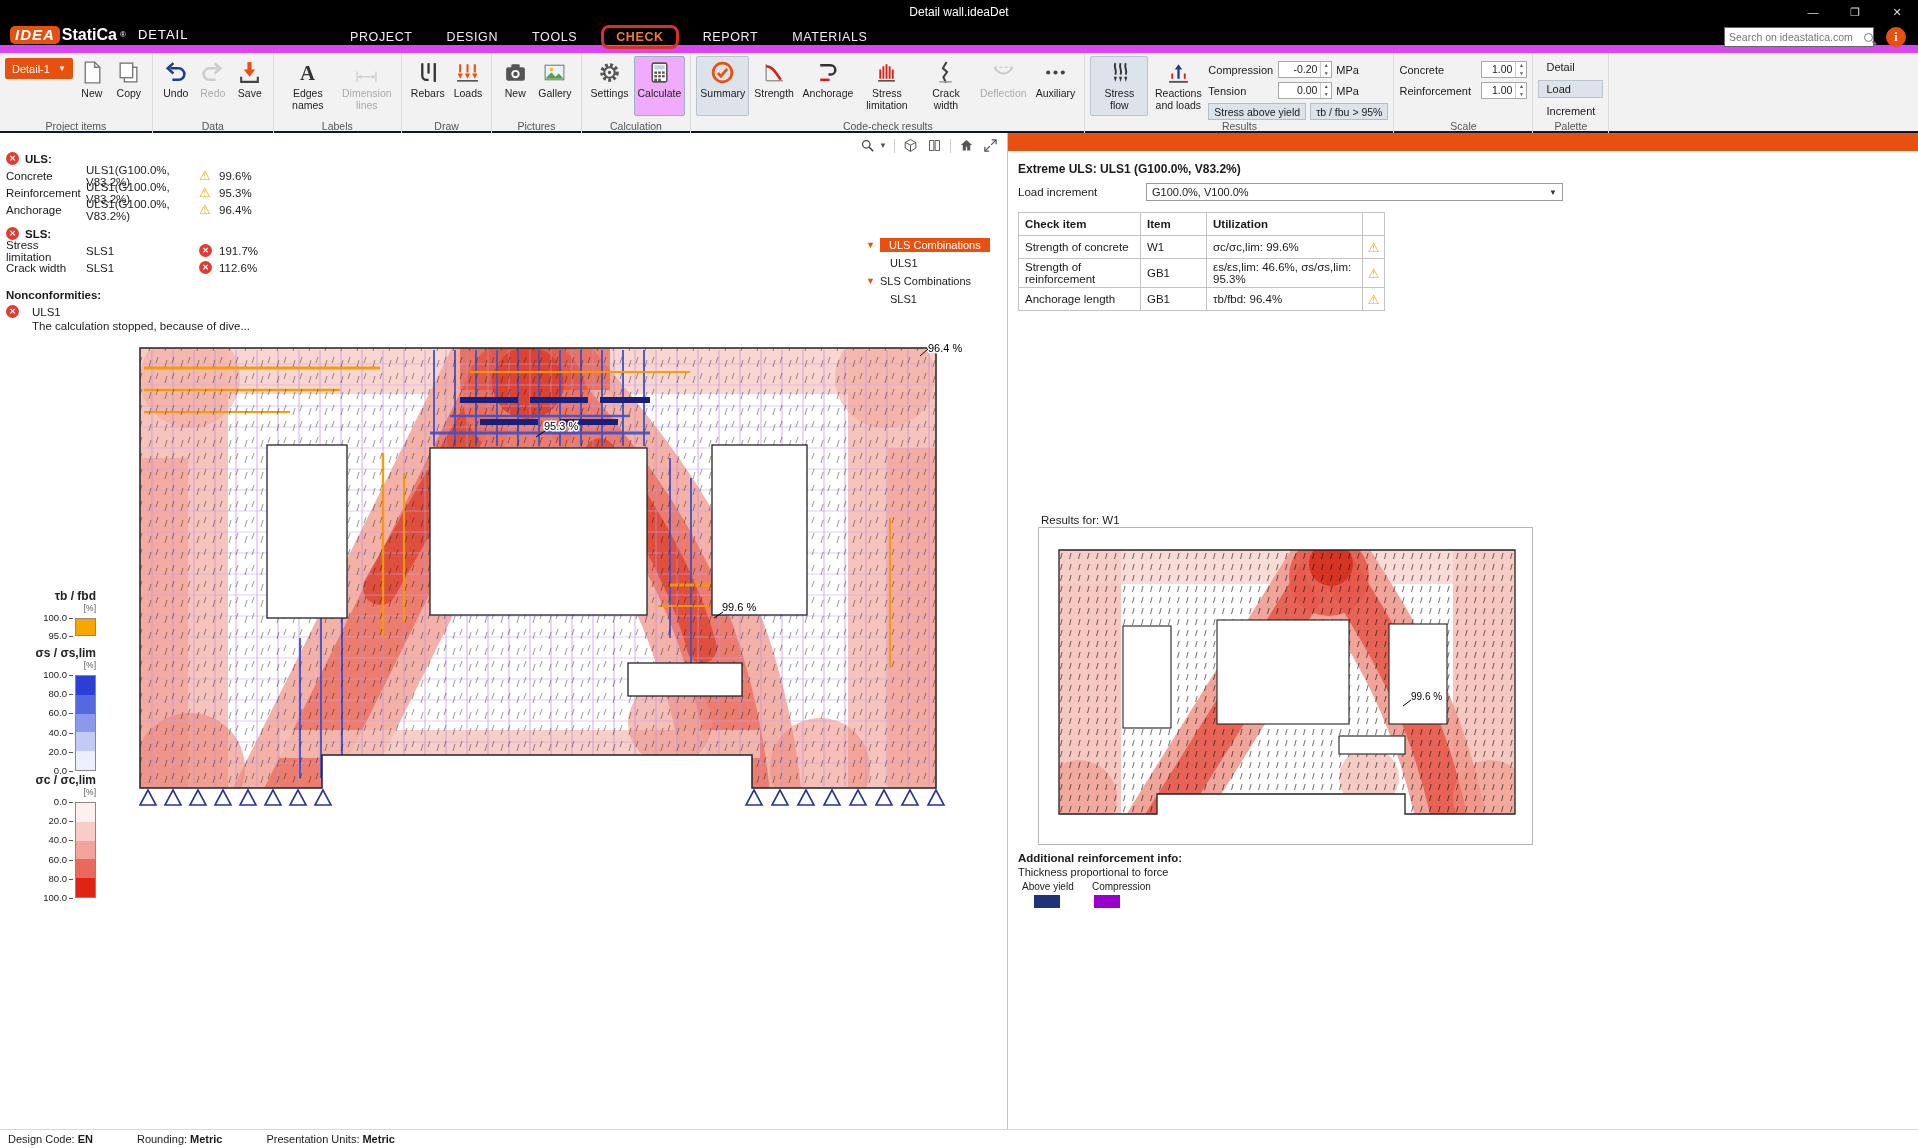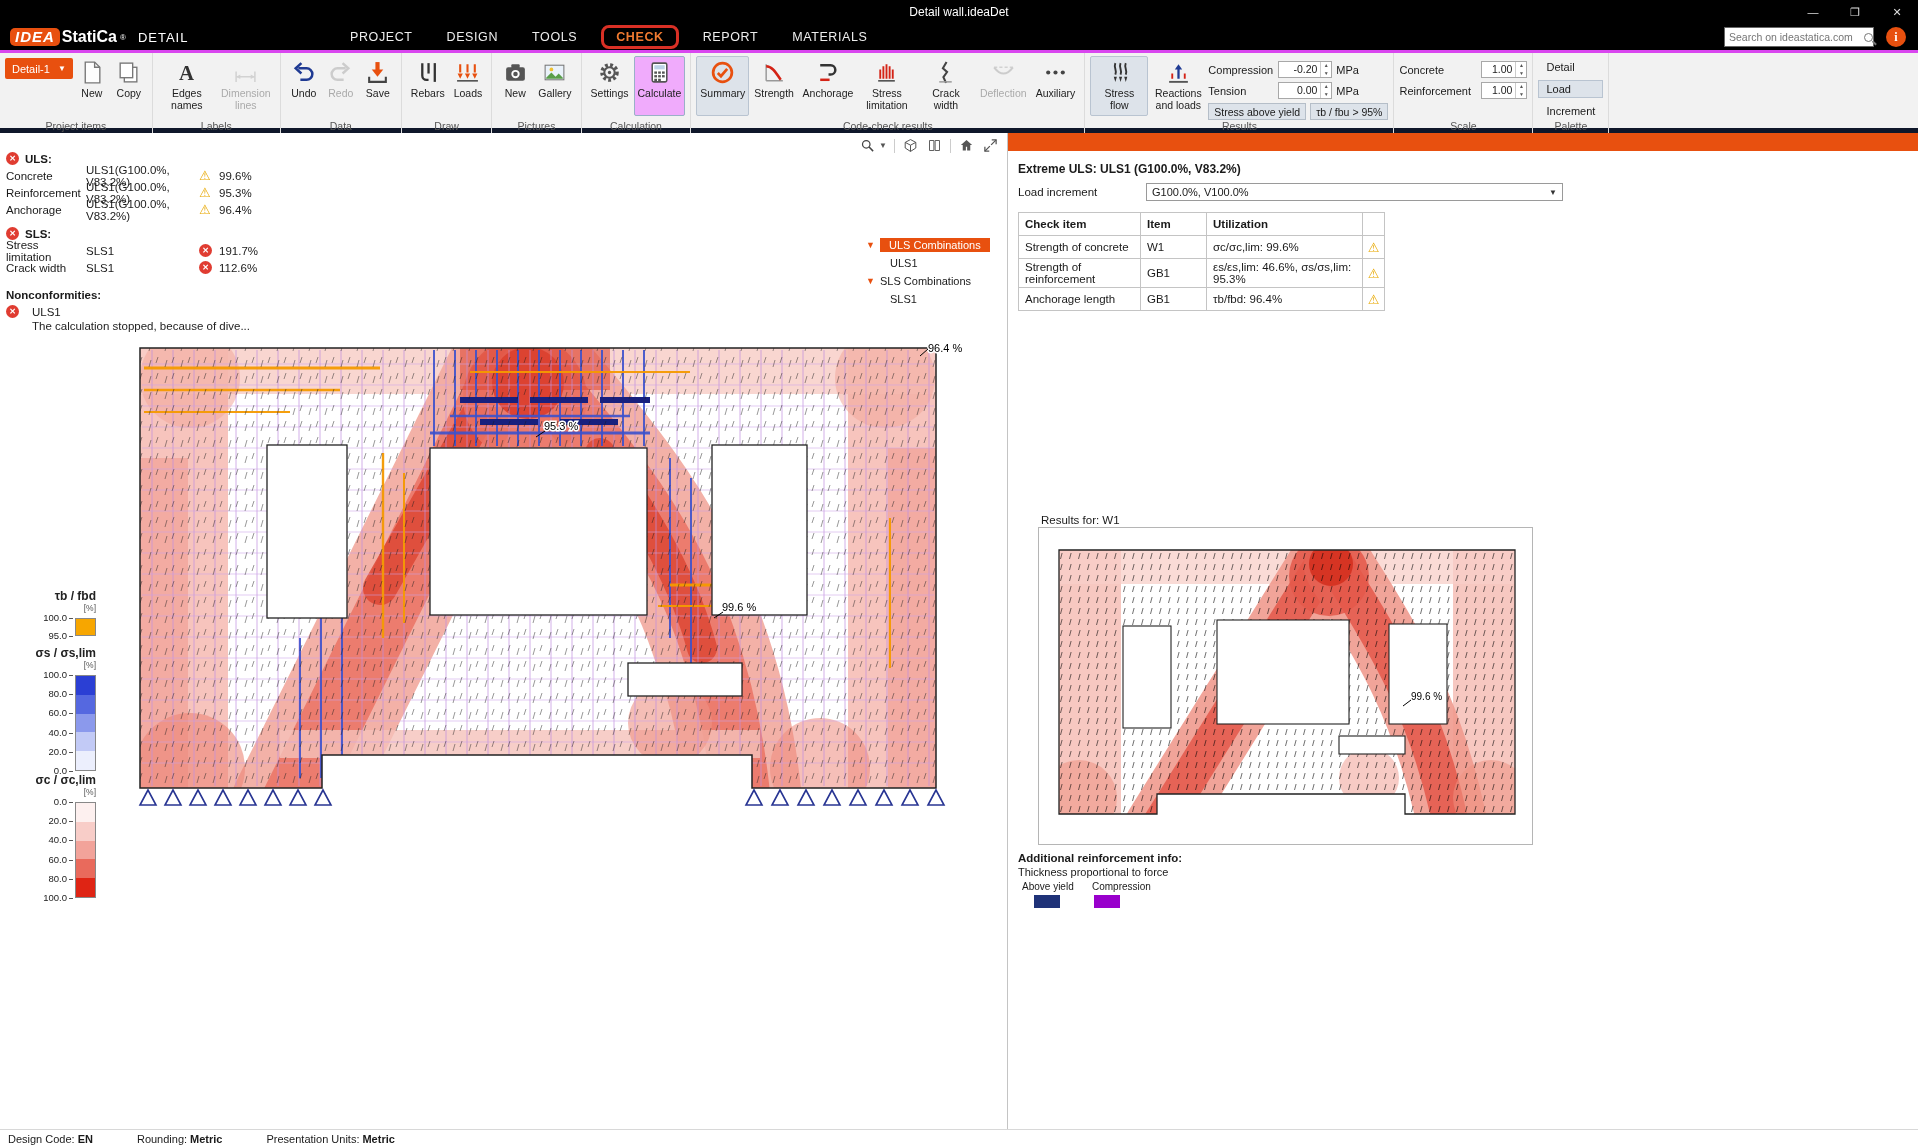--- a/index.html
+++ b/index.html
@@ -6,40 +6,40 @@
   html,body { width:1918px; height:1148px; overflow:hidden; background:#fff; }
   .app { position:relative; width:1918px; height:1148px; font-family:"Liberation Sans",sans-serif; color:#1a1a1a; }
 
   
   .titlebar { position:absolute; left:0; top:0; width:100%; height:24px; background:#000; color:#fff;
               display:flex; align-items:center; justify-content:center; font-size:12px; }
   .win-controls { position:absolute; right:0; top:0; height:24px; display:flex; }
   .win-btn { width:42px; height:24px; display:flex; align-items:center; justify-content:center; color:#ddd; font-size:11px; cursor:default; }
 
   
-  .menubar { position:absolute; left:0; top:24px; width:100%; height:29px; background:#000; border-bottom:3px solid #d946ef;
+  .menubar { position:absolute; left:0; top:24px; width:100%; height:29px; background:#000; border-bottom:8px solid #d946ef;
              display:flex; align-items:center; }
   .logo-wrap { display:flex; align-items:center; margin-left:10px; gap:2px; }
   .logo-box { background:#e8500f; color:#fff; font-weight:bold; font-style:italic; font-size:15px; padding:0 5px 1px; border-radius:5px; letter-spacing:1px; }
   .logo-statica { color:#fff; font-weight:bold; font-size:16px; }
   .logo-reg { color:#fff; font-size:8px; vertical-align:super; margin-left:1px; }
   .logo-module { color:#fff; font-size:13px; margin-left:10px; letter-spacing:1px; }
   .menu-items { position:absolute; left:340px; top:0; height:26px; display:flex; align-items:center; gap:14px; }
   .menu-item { color:#eee; font-size:12.5px; letter-spacing:.6px; padding:3px 10px; cursor:default; }
   .menu-item.active { color:#f07a30; border:3px solid #d93025; border-radius:8px; padding:2px 12px; font-weight:bold; }
   .search-wrap { position:absolute; right:44px; top:3px; width:150px; height:20px; background:#fff; border:1px solid #666;
                  display:flex; align-items:center; padding:0 4px; }
   .search-wrap input { border:none; outline:none; flex:1; font-size:10.5px; color:#444; font-family:"Liberation Sans",sans-serif; background:transparent; }
   .mag-css { width:9px; height:9px; border:1.5px solid #777; border-radius:50%; position:relative; flex:0 0 auto; }
   .mag-css::after { content:""; position:absolute; width:5px; height:1.5px; background:#777; transform:rotate(45deg); left:7px; top:8px; }
   .info-circle { position:absolute; right:12px; top:3px; width:20px; height:20px; border-radius:50%; background:#e8500f; color:#fff;
                  display:flex; align-items:center; justify-content:center; font-weight:bold; font-size:12px; font-family:"Liberation Serif",serif; }
 
   
-  .ribbon { position:absolute; left:0; top:53px; width:100%; height:80px; background:#f2f2f2; border-bottom:5px solid #0f172a; display:flex; }
+  .ribbon { position:absolute; left:0; top:53px; width:100%; height:80px; background:#f2f2f2; border-bottom:2px solid #0f172a; display:flex; }
   .rb-group { position:relative; height:80px; border-right:1px solid #dcdcdc; padding:3px 5px 15px; display:flex; align-items:flex-start; gap:1px; }
   .rb-label { position:absolute; bottom:1px; left:0; right:0; text-align:center; font-size:10.5px; color:#555; white-space:nowrap; }
   .rb-btn { display:flex; flex-direction:column; align-items:center; width:auto; min-width:36px; max-width:58px; padding:2px 3px;
             font-size:10.5px; color:#222; text-align:center; line-height:1.15; border:1px solid transparent; border-radius:2px; height:60px; }
   .rb-btn .ic { width:27px; height:27px; display:flex; align-items:center; justify-content:center; margin-bottom:1px; flex:0 0 auto; }
   .ic-svg { width:25px; height:25px; }
   .rb-btn.pressed { background:#dde3ea; border-color:#b9c4d1; }
   .rb-btn.framed  { background:#f0abfc; border-color:#9ab0c8; }
   .rb-btn.disabled { color:#aaa; }
   .rb-btn.disabled .ic-svg { opacity:.35; filter:grayscale(1); }
@@ -323,62 +323,62 @@
           </span>
         <span>Copy</span>
       </div>
       <div class="rb-label">Project items</div>
     </div>
 
     <div class="rb-group">
       <div class="rb-btn">
         <span class="ic">
             <svg class="ic-svg">
+              <use href="#sym-undo"></use>
+            </svg>
+          </span>
+        <span>Undo</span>
+      </div>
+      <div class="rb-btn disabled">
+        <span class="ic">
+            <svg class="ic-svg">
+              <use href="#sym-redo"></use>
+            </svg>
+          </span>
+        <span>Redo</span>
+      </div>
+      <div class="rb-btn">
+        <span class="ic">
+            <svg class="ic-svg">
+              <use href="#sym-save"></use>
+            </svg>
+          </span>
+        <span>Save</span>
+      </div>
+      <div class="rb-label">Data</div>
+    </div>
+
+    <div class="rb-group">
+      <div class="rb-btn">
+        <span class="ic">
+            <svg class="ic-svg">
               <use href="#sym-A"></use>
             </svg>
           </span>
         <span>Edges names</span>
       </div>
       <div class="rb-btn disabled">
         <span class="ic">
             <svg class="ic-svg">
               <use href="#sym-dim"></use>
             </svg>
           </span>
         <span>Dimension lines</span>
       </div>
       <div class="rb-label">Labels</div>
-    </div>
-
-    <div class="rb-group">
-      <div class="rb-btn">
-        <span class="ic">
-            <svg class="ic-svg">
-              <use href="#sym-undo"></use>
-            </svg>
-          </span>
-        <span>Undo</span>
-      </div>
-      <div class="rb-btn disabled">
-        <span class="ic">
-            <svg class="ic-svg">
-              <use href="#sym-redo"></use>
-            </svg>
-          </span>
-        <span>Redo</span>
-      </div>
-      <div class="rb-btn">
-        <span class="ic">
-            <svg class="ic-svg">
-              <use href="#sym-save"></use>
-            </svg>
-          </span>
-        <span>Save</span>
-      </div>
-      <div class="rb-label">Data</div>
     </div>
 
     <div class="rb-group">
       <div class="rb-btn">
         <span class="ic">
             <svg class="ic-svg">
               <use href="#sym-rebar"></use>
             </svg>
           </span>
         <span>Rebars</span>

